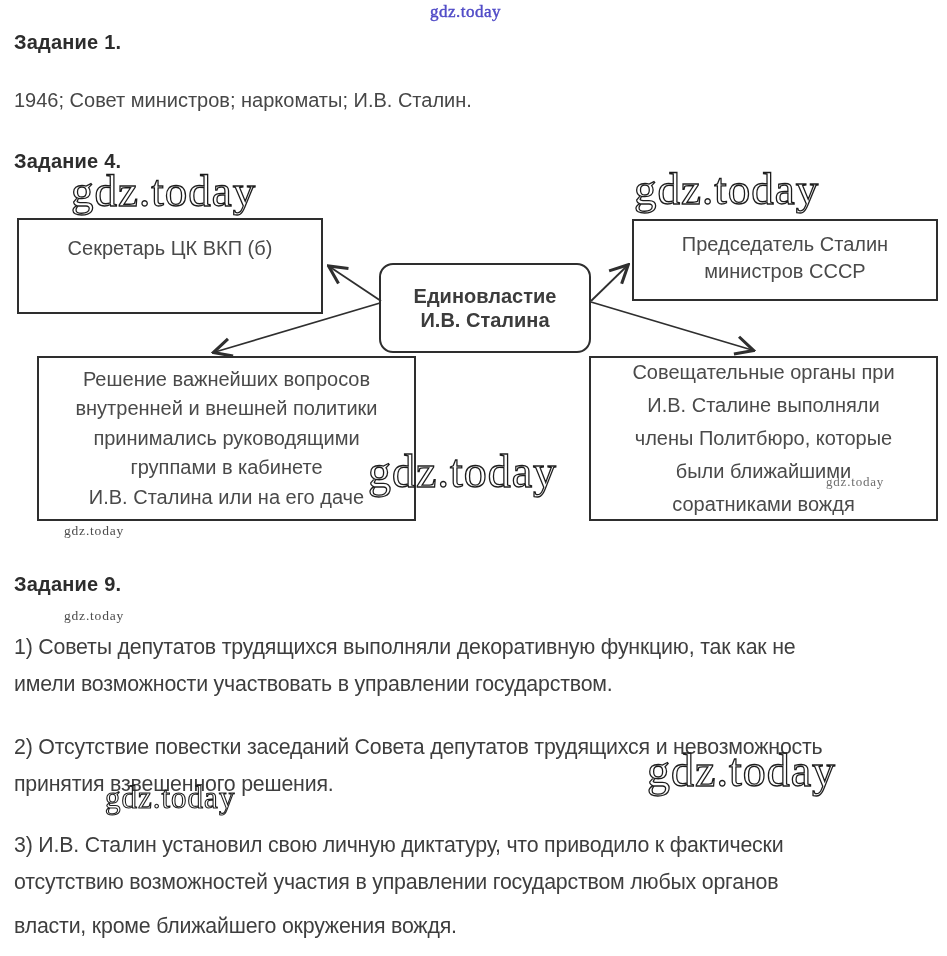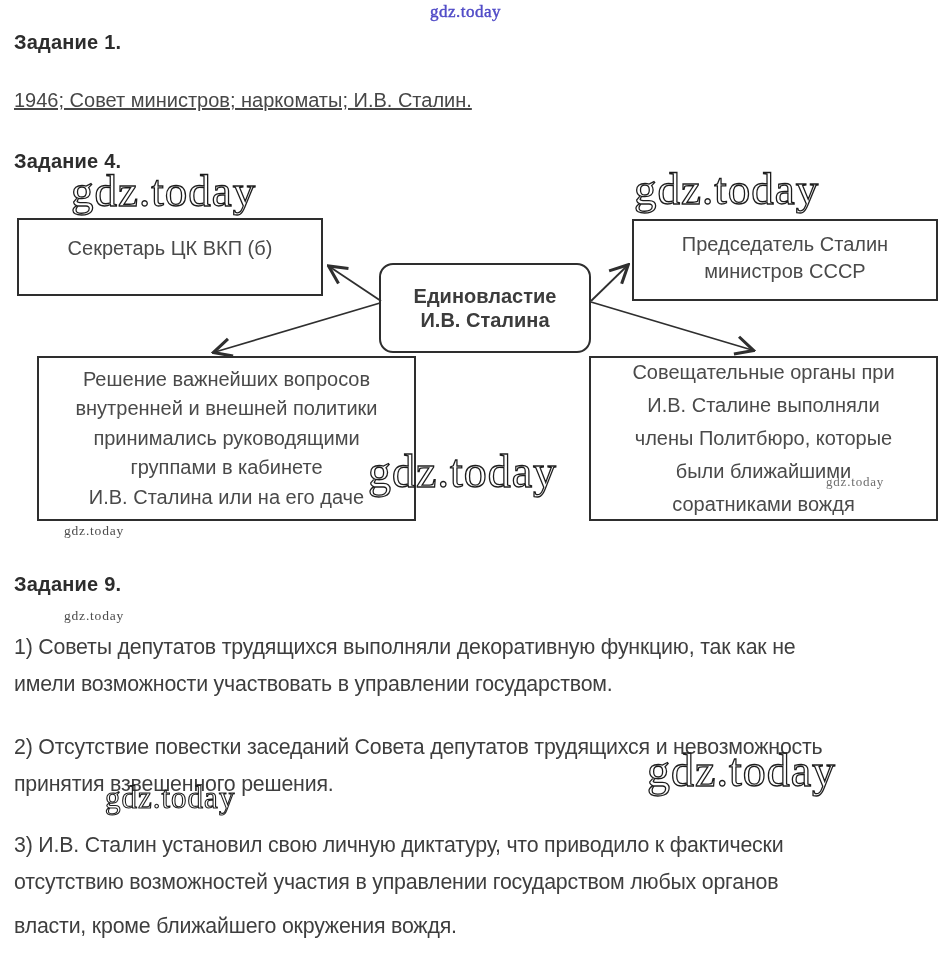--- a/index.html
+++ b/index.html
@@ -5,21 +5,21 @@
   html,body{margin:0;padding:0;}
   body{
     width:947px;height:956px;position:relative;background:#ffffff;
     font-family:"Liberation Sans",sans-serif;overflow:hidden;
   }
   .abs{position:absolute;}
   .heading{
     font-size:20px;font-weight:bold;color:#2d2d2d;letter-spacing:0.2px;
   }
   .body-text{
-    font-size:20px;color:#474747;white-space:nowrap;text-decoration:underline;
+    font-size:20px;color:#474747;white-space:nowrap;
   }
   .p5line{
     font-size:22px;color:#3e3e3e;white-space:nowrap;letter-spacing:-0.2px;
     transform:scaleX(0.97);transform-origin:left top;
   }
   .box{
     box-sizing:border-box;border:2px solid #2e2e2e;background:transparent;
     text-align:center;color:#4a4a4a;font-size:20px;white-space:pre-line;
     z-index:10;
   }
@@ -45,21 +45,21 @@
 <div class="abs wm wm-blue" style="left:430px;top:2px;font-size:17px;">gdz.today</div>
 
 <div class="abs heading" style="left:14px;top:31px;">Задание 1.</div>
 <div class="abs body-text" style="left:14px;top:89px;">1946; Совет министров; наркоматы; И.В. Сталин.</div>
 
 <div class="abs heading" style="left:14px;top:150px;">Задание 4.</div>
 
 <div class="abs wm wm-outline" style="left:71px;top:165px;font-size:45px;">gdz.today</div>
 <div class="abs wm wm-outline" style="left:634px;top:163px;font-size:45px;">gdz.today</div>
 
-<div class="abs box" style="left:17px;top:218px;width:306px;height:78px;padding-top:17px;">Секретарь ЦК ВКП (б)</div>
+<div class="abs box" style="left:17px;top:218px;width:306px;height:96px;padding-top:17px;">Секретарь ЦК ВКП (б)</div>
 
 <div class="abs box" style="left:632px;top:219px;width:306px;height:82px;padding-top:10px;line-height:27px;">Председатель Сталин
 министров СССР</div>
 
 <div class="abs box box-flex" style="left:379px;top:263px;width:212px;height:90px;border-radius:14px;font-weight:bold;color:#3c3c3c;line-height:24px;">Единовластие
 И.В. Сталина</div>
 
 <div class="abs box box-flex" style="left:17px;top:356px;width:379px;height:165px;line-height:29.5px;margin-left:20px;">Решение важнейших вопросов
 внутренней и внешней политики
 принимались руководящими

